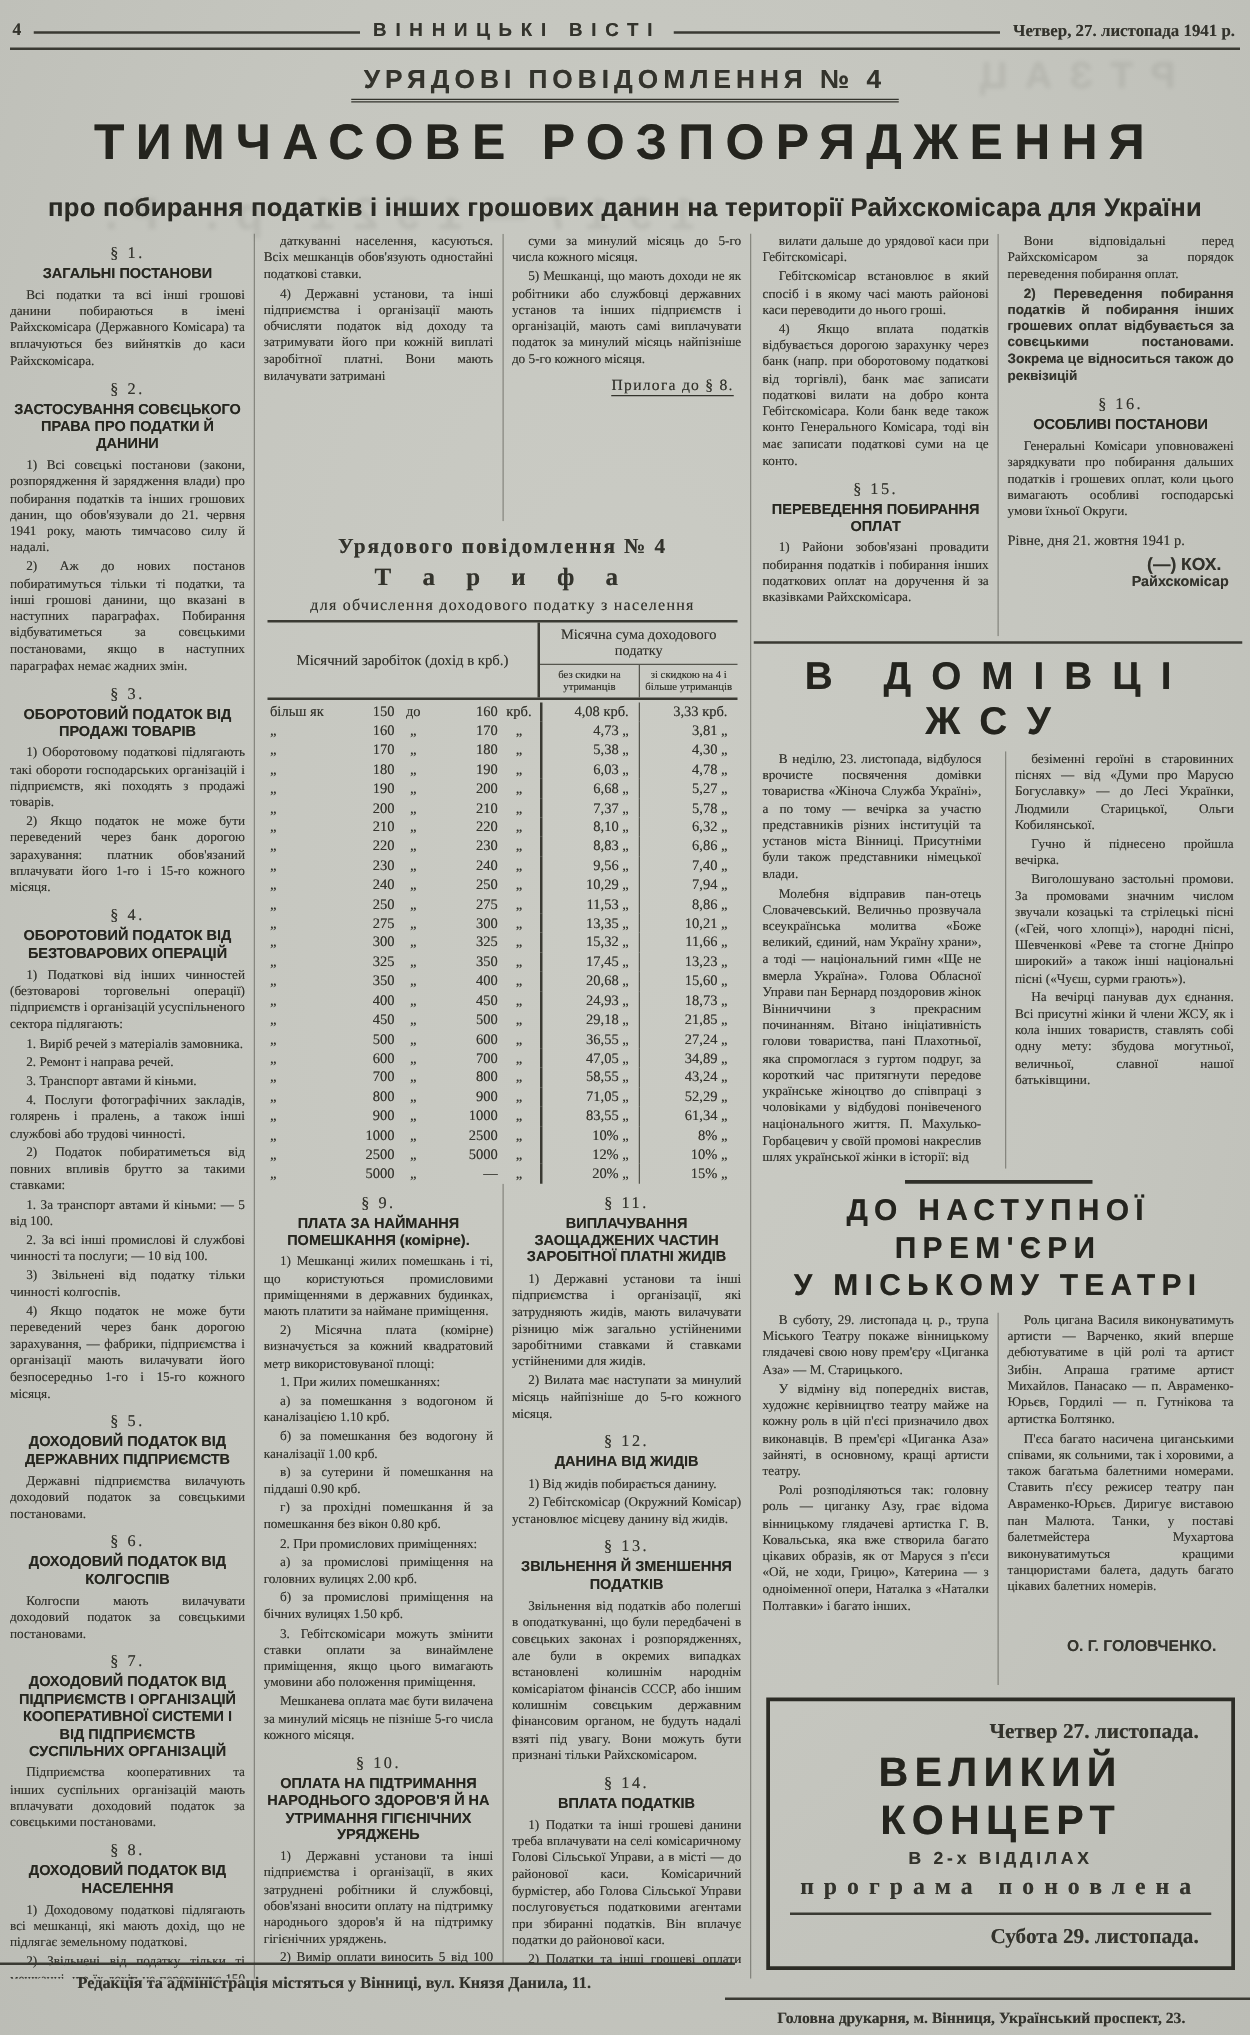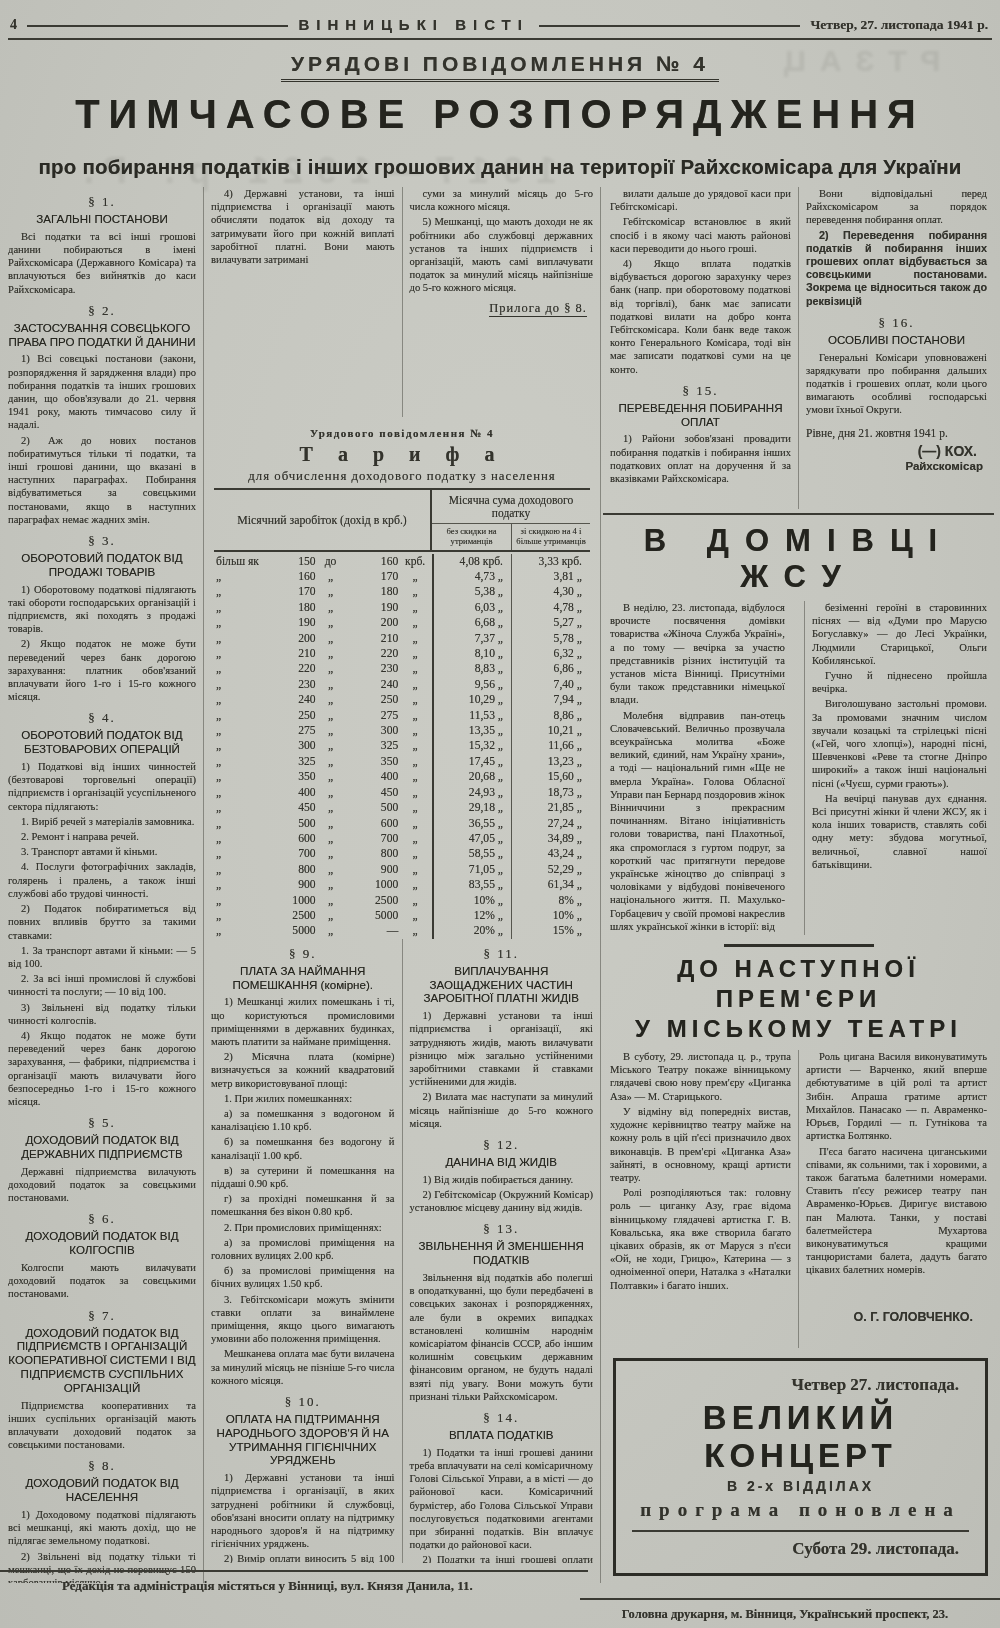--- a/index.html
+++ b/index.html
@@ -33,26 +33,26 @@
   .rightg{flex:1;overflow:hidden;padding-left:2px;}
   .two-col{display:flex;}
   .two-col>.sub{flex:1;padding:0 7px;min-width:0;}
   .two-col>.sub+.sub{border-left:1px solid rgba(70,70,62,.5);}
   .mid-top{height:230px;overflow:hidden;}
   .mid-bottom{height:624px;overflow:hidden;}
   .right-top{height:322px;overflow:hidden;}
   .para{margin:0 0 2px;text-indent:13px;text-align:justify;font-size:10.6px;line-height:13.2px;}
   .sec{margin-top:2px;}
   .sec-num{text-align:center;font-size:13px;margin:7px 0 2px;letter-spacing:2px;}
-  .sec-head{font-family:"Liberation Sans",sans-serif;font-weight:normal;text-align:center;
+  .sec-head{font-family:"Liberation Sans",sans-serif;font-weight:bold;text-align:center;
     font-size:11.6px;line-height:13.8px;margin:0 0 4px;color:#26261f;}
   .priloga{text-align:right;font-size:12.5px;margin:6px 6px 0;}
   .priloga span{border-bottom:1.5px solid #33332c;padding-bottom:1px;letter-spacing:1px;}
   
-  .t-kicker{text-align:center;font-weight:bold;font-size:11px;letter-spacing:1.5px;margin-top:10px;}
+  .t-kicker{text-align:center;font-weight:bold;font-size:17px;letter-spacing:1.5px;margin-top:10px;}
   .t-title{text-align:center;font-weight:bold;font-size:20px;letter-spacing:10px;margin-top:4px;}
   .t-sub{text-align:center;font-size:12.8px;letter-spacing:1px;margin:3px 10px 0;padding-bottom:4px;border-bottom:2px solid #3a3a33;}
   .thead{display:grid;grid-template-columns:58% 21% 21%;margin:0 10px;border-bottom:2px solid #3a3a33;}
   .th-left{grid-row:1/3;display:flex;align-items:center;justify-content:center;text-align:center;
     font-size:11.8px;line-height:14px;border-right:2px solid #3a3a33;padding:8px 4px;}
   .th-right{grid-column:2/4;text-align:center;font-size:11.5px;line-height:13px;padding:4px 2px 3px;border-bottom:1px solid #55554d;}
   .th-sub{font-size:8.6px;line-height:9.8px;text-align:center;padding:3px 2px;}
   .th-sub+.th-sub{border-left:1px solid #55554d;}
   .trows{margin:2px 10px 0;}
   .trow{display:grid;grid-template-columns:16% 11% 8% 14% 9% 21% 21%;font-size:11.6px;line-height:15.4px;}
@@ -170,20 +170,21 @@
           <div class="sec-num">§ 8.</div>
           <div class="sec-head">ДОХОДОВИЙ ПОДАТОК ВІД НАСЕЛЕННЯ</div>
           <p class="para">1) Доходовому податкові підлягають всі мешканці, які мають дохід, що не підлягає земельному податкові.</p>
           <p class="para">2) Звільнені від податку тільки ті мешканці, що їх дохід не перевищує 150 карбованців місячно.</p>
         </div>
       </div>
 
     <div class="mid">
       <div class="two-col mid-top">
         <div class="sub">
+            <p class="para">даткуванні населення, касуються. Всіх мешканців обов'язують одностайні податкові ставки.</p>
             <p class="para">4) Державні установи, та інші підприємства і організації мають обчисляти податок від доходу та затримувати його при кожній виплаті заробітної платні. Вони мають вилачувати затримані</p>
           </div>
         <div class="sub">
           <div>
               <p class="para">суми за минулий місяць до 5-го числа кожного місяця.</p>
               <p class="para">5) Мешканці, що мають доходи не як робітники або службовці державних установ та інших підприємств і організацій, мають самі виплачувати податок за минулий місяць найпізніше до 5-го кожного місяця.</p>
             </div>
           <div class="priloga"><span>Прилога до § 8.</span></div>
         </div>
       </div>

